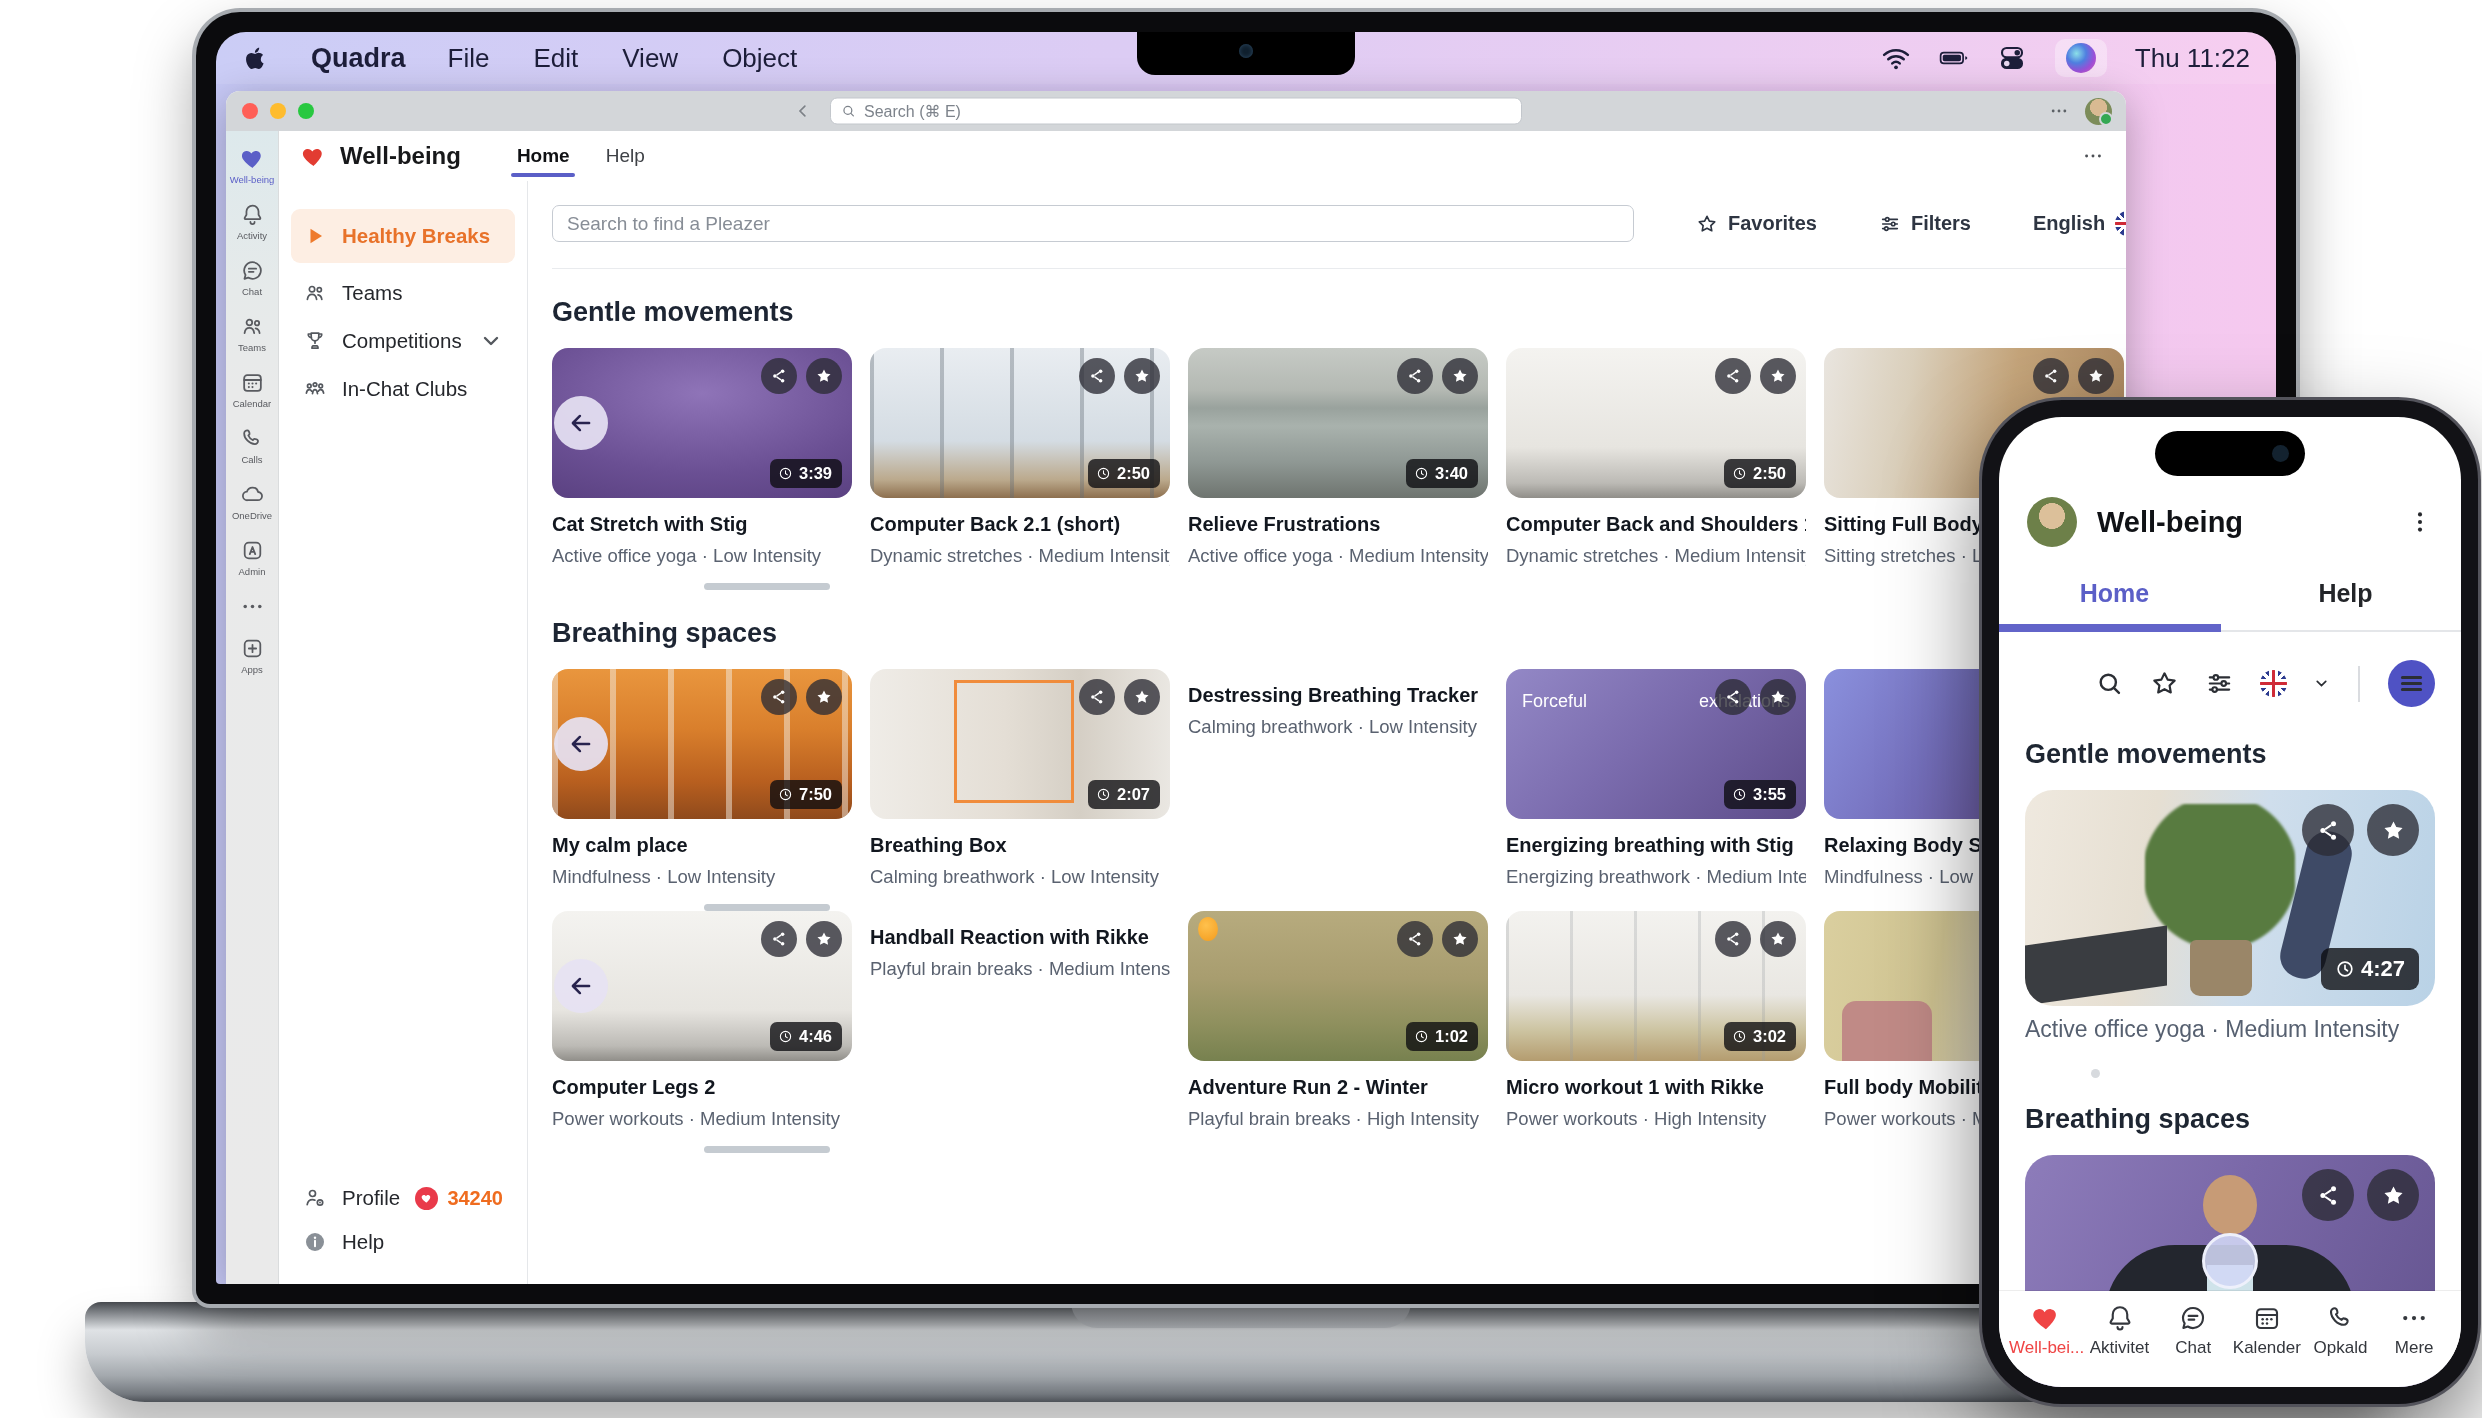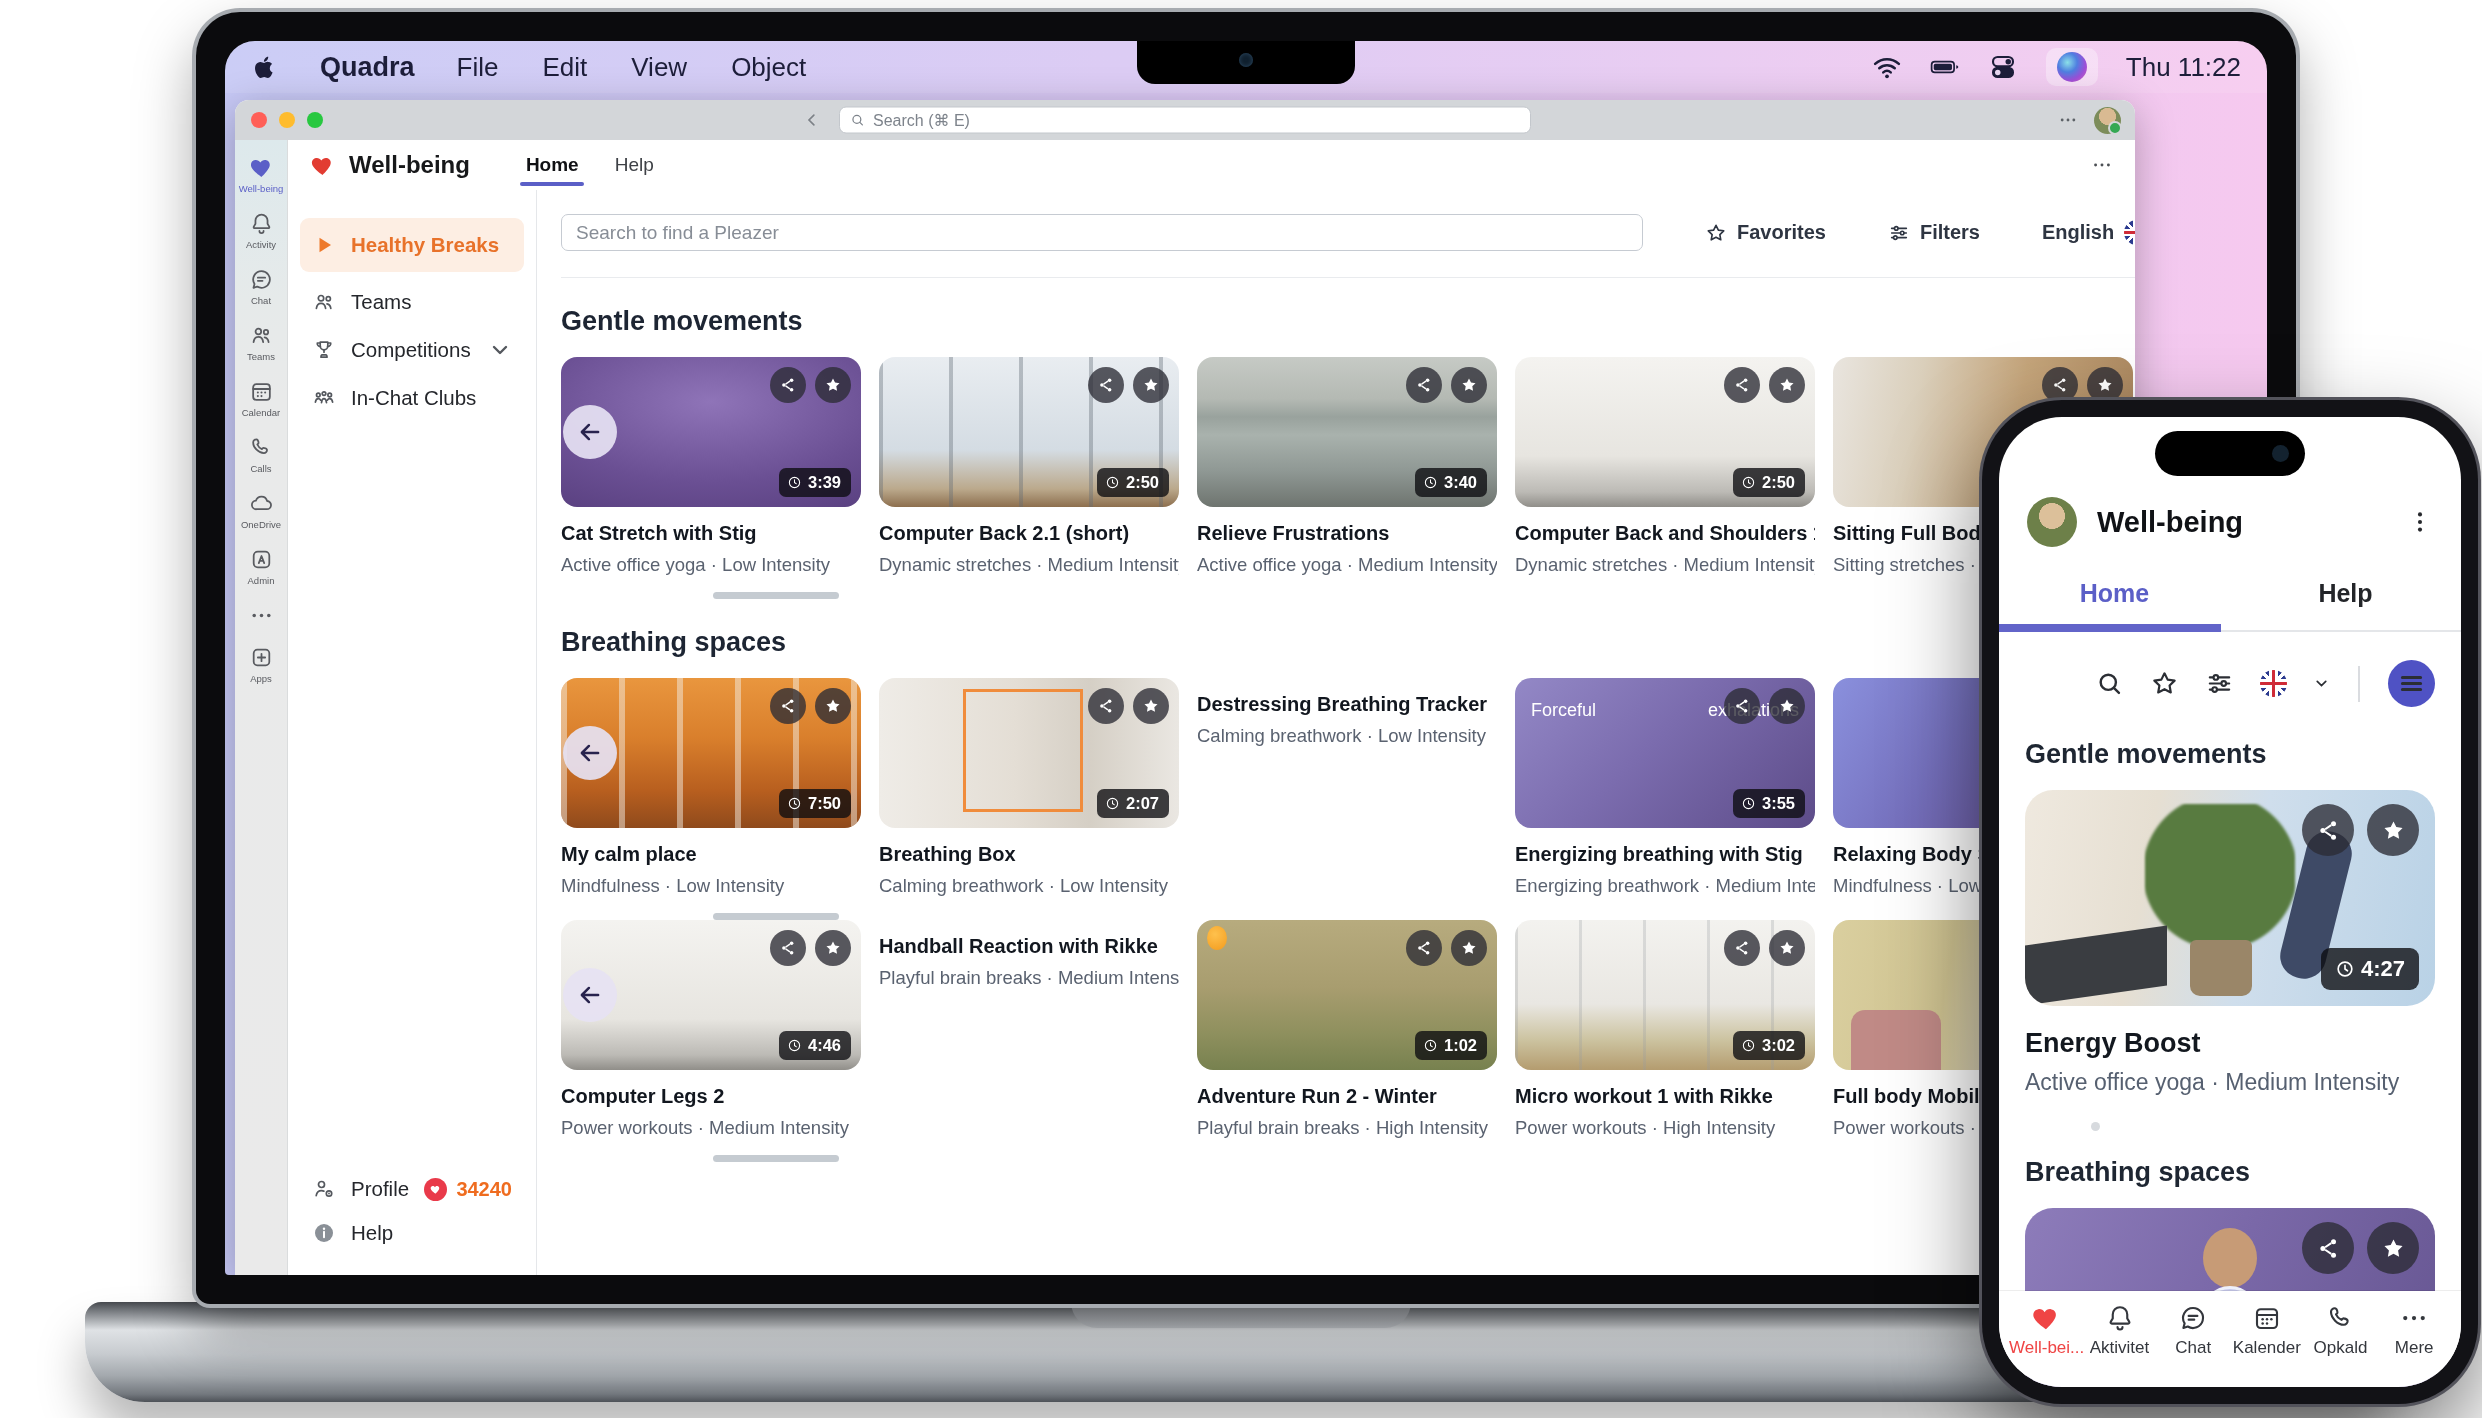--- a/index.html
+++ b/index.html
@@ -9,21 +9,21 @@
   .icn { display:inline-flex; }
   .icn svg { display:block; }
 
   
   .laptop-base { position:absolute; left:85px; top:1302px; width:2312px; height:100px; z-index:1;
     background:linear-gradient(180deg,#46494e 0%,#6c7075 7%,#dfe2e5 28%,#c7cbcf 52%,#a3a8ad 74%,#74797f 92%,#4d5157 100%);
     border-radius:16px 16px 60px 60px; box-shadow:0 34px 48px rgba(0,0,0,.28); }
   .laptop-base .groove { position:absolute; top:0; left:50%; transform:translateX(-50%); width:340px; height:26px;
     background:linear-gradient(180deg,#83878c,#c0c3c8); border-radius:0 0 26px 26px; }
   .laptop { position:absolute; left:196px; top:12px; width:2100px; height:1292px; z-index:2;
-    background:#0b0b0d; border-radius:44px 44px 14px 14px; padding:29px;
+    background:#0b0b0d; border-radius:44px 44px 14px 14px; padding:20px;
     box-shadow:0 0 0 4px #a7abb0, 0 26px 60px rgba(0,0,0,.35); }
   .display { position:relative; width:100%; height:100%; border-radius:30px 30px 4px 4px; overflow:hidden;
     background:linear-gradient(90deg,#c6c8f5 0%,#d9c7f3 45%,#f6c9ef 100%); }
   .notch { position:absolute; top:0; left:50%; transform:translateX(-50%); width:218px; height:43px;
     background:#000; border-radius:0 0 18px 18px; z-index:60; }
   .notch .cam { position:absolute; left:50%; top:12px; transform:translateX(-50%); width:14px; height:14px;
     border-radius:50%; background:#10202e; box-shadow:inset 0 0 4px #2e4a63; }
 
   
   .menubar { position:absolute; top:0; left:0; right:0; height:52px; display:flex; align-items:center;
@@ -1073,21 +1073,20 @@
       <span class="dur">
         <span class="icn">
             <svg viewBox="0 0 24 24" fill="none" stroke="currentColor" stroke-width="2">
               <circle cx="12" cy="12" r="8.2"></circle>
               <path d="M12 7.6V12l3 2.1" stroke-linecap="round"></path>
             </svg>
           </span>
         <span>4:27</span>
       </span>
     </div>
-    <div class="p-card-title">Energy Boost</div>
     <div class="p-card-sub">Active office yoga · Medium Intensity</div>
     <div class="p-dot"></div>
 
     <div class="p-sec-title">Breathing spaces</div>
 
     <div class="p-card p-breath breath">
       <span class="head"></span>
       <span class="suit"></span>
       <span class="shirt"></span>
       <span class="bc" style="top:78px"></span>

